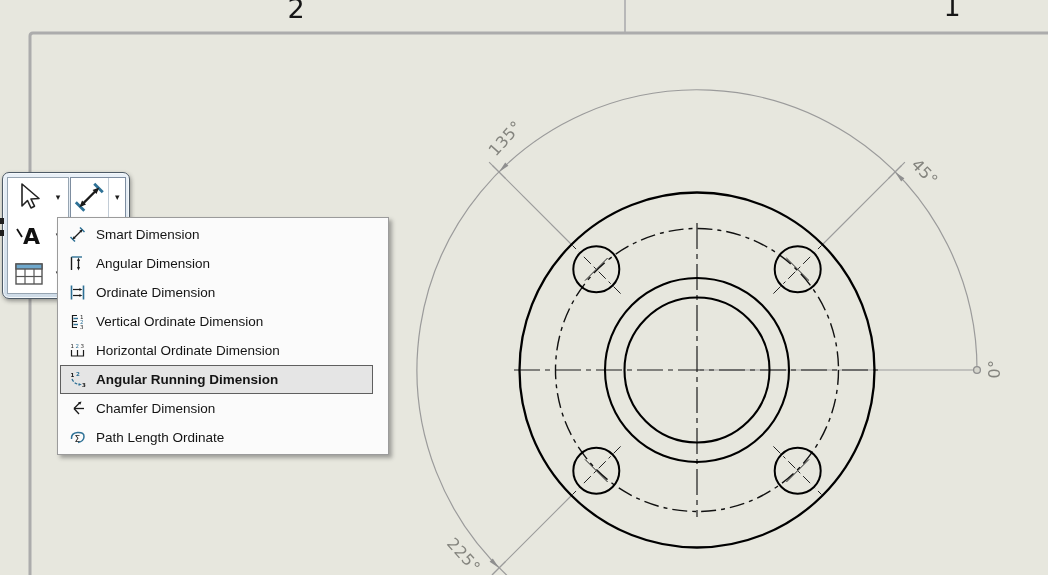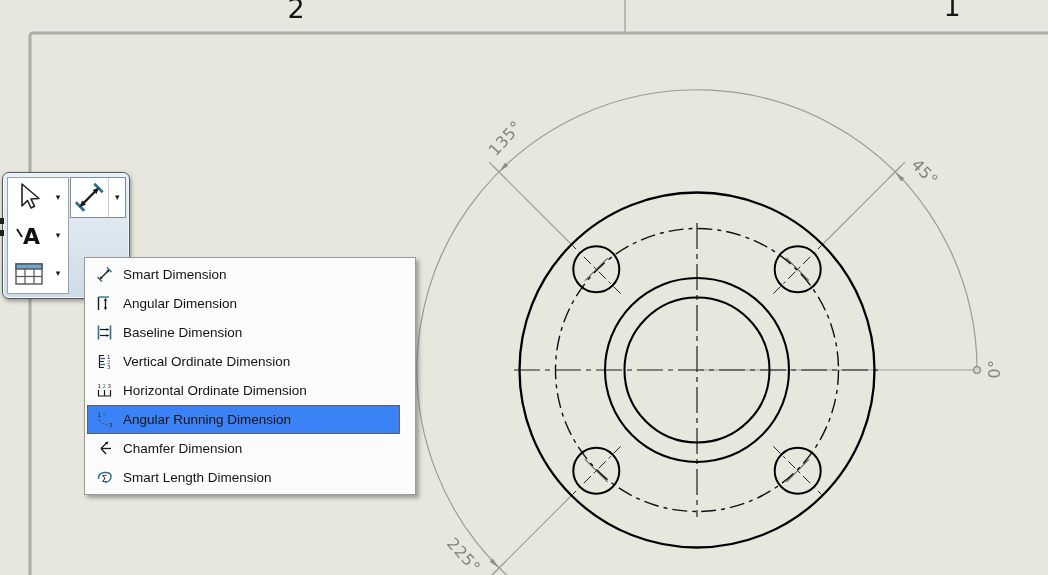--- a/index.html
+++ b/index.html
@@ -27,31 +27,31 @@
   .chev{width:16px;font-size:9px;color:#1c1c1c;text-align:center;cursor:default;line-height:1;}
   .pal-right{
     position:absolute;left:67px;top:4px;width:56px;height:41px;
     background:#fff;border:1px solid #7d8da0;box-sizing:border-box;
     display:flex;align-items:center;
   }
   .pal-right .pal-ico{width:38px;border-right:1px solid #c2ccd6;height:100%;}
   .nub{position:absolute;width:4px;height:6px;background:#1f1f1f;z-index:6;}
   
   .menu{
-    position:absolute;left:84px;top:217px;width:332px;
+    position:absolute;left:57px;top:217px;width:332px;
     background:#fbfbfb;border:1px solid #9b9b9b;
     box-shadow:3px 3px 4px rgba(70,70,70,.45);
-    z-index:10;box-sizing:border-box;padding:2px 0;margin-top:40px;
+    z-index:10;box-sizing:border-box;padding:2px 0;
   }
   .mi{
     height:29px;display:flex;align-items:center;padding-left:9px;
     box-sizing:border-box;
   }
   .mi.active{
-    margin:0 15px 0 2px;border:1px solid #5f5f5f;padding-left:6px;background:#3b82f6;
+    margin:0 15px 0 2px;border:1px solid #5f5f5f;padding-left:6px;background:#e5e5e5;font-weight:bold;
   }
   .mi .ico{width:20px;height:18px;display:flex;align-items:center;justify-content:center;margin-right:9px;}
   .mi .lbl{font-size:13.5px;color:#141414;white-space:nowrap;}
 </style>
 </head>
 <body>
 
 <svg id="canvas" viewBox="0 0 1048 575">
 
   <line x1="625" y1="0" x2="625" y2="32" stroke="#b8b8b8" stroke-width="2"></line>
@@ -199,21 +199,21 @@
     <span class="ico">
       <svg width="17" height="17" viewBox="0 0 17 17">
         <line x1="2.5" y1="1.5" x2="2.5" y2="15.5" stroke="#2e7196" stroke-width="1.6"></line>
         <line x1="14.5" y1="1.5" x2="14.5" y2="15.5" stroke="#2e7196" stroke-width="1.6"></line>
         <line x1="4" y1="5.5" x2="12" y2="5.5" stroke="#1a1a1a" stroke-width="1.2"></line>
         <polygon points="13.5,5.5 10.3,4.2 10.3,6.8" fill="#1a1a1a"></polygon>
         <line x1="4" y1="11.5" x2="12" y2="11.5" stroke="#1a1a1a" stroke-width="1.2"></line>
         <polygon points="13.5,11.5 10.3,10.2 10.3,12.8" fill="#1a1a1a"></polygon>
       </svg>
     </span>
-    <span class="lbl">Baseline Dimension</span>
+    <span class="lbl">Ordinate Dimension</span>
   </div>
 
 
   <div class="mi">
     <span class="ico">
       <svg width="17" height="17" viewBox="0 0 17 17">
         <path d="M8,2.5 H3.5 V14.5 H8 M3.5,8.5 H8" stroke="#1a1a1a" stroke-width="1.2" fill="none"></path>
         <line x1="4.5" y1="5.5" x2="9" y2="5.5" stroke="#2e7196" stroke-width="1.4"></line>
         <line x1="4.5" y1="11.5" x2="9" y2="11.5" stroke="#2e7196" stroke-width="1.4"></line>
         <text x="11" y="6" font-size="5.5" fill="#1a1a1a" font-family="DejaVu Sans">1</text>
@@ -261,16 +261,16 @@
     <span class="lbl">Chamfer Dimension</span>
   </div>
 
   <div class="mi">
     <span class="ico">
       <svg width="17" height="17" viewBox="0 0 17 17">
         <path d="M2.5,10 Q2,4 8.5,3.5 Q15.5,3.2 15,8 Q14.6,12.5 9,13.5" stroke="#2e7196" stroke-width="1.5" fill="none"></path>
         <text x="5.5" y="12.5" font-size="9" fill="#1a1a1a" font-family="DejaVu Sans">Σ</text>
       </svg>
     </span>
-    <span class="lbl">Smart Length Dimension</span>
+    <span class="lbl">Path Length Ordinate</span>
   </div>
 
 </div>
 
 </body></html>

